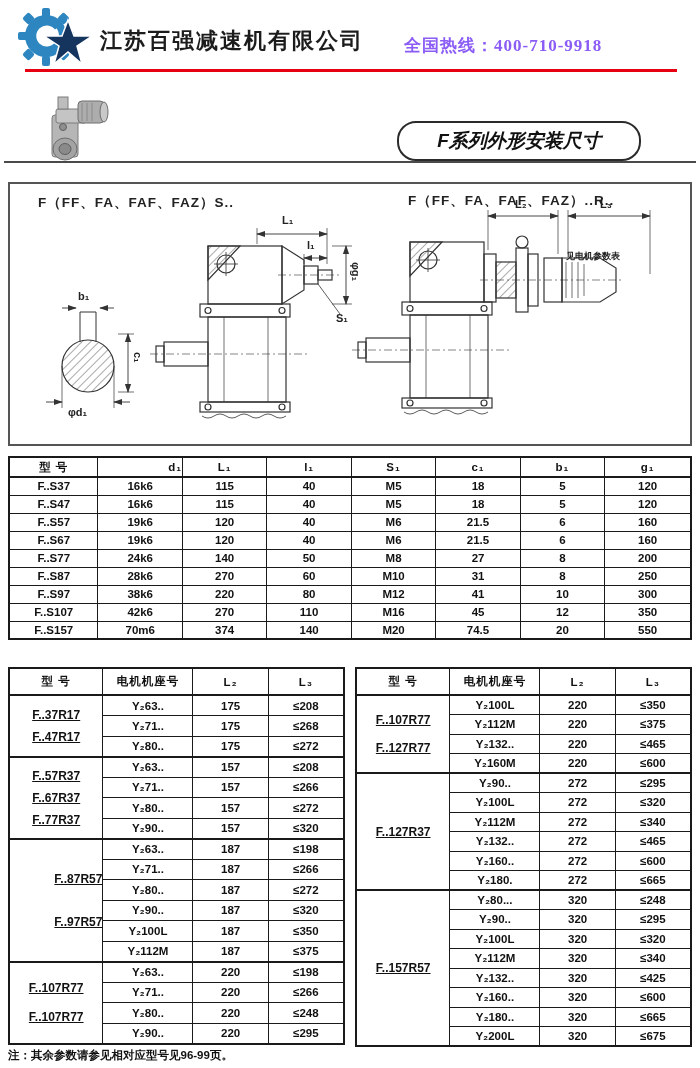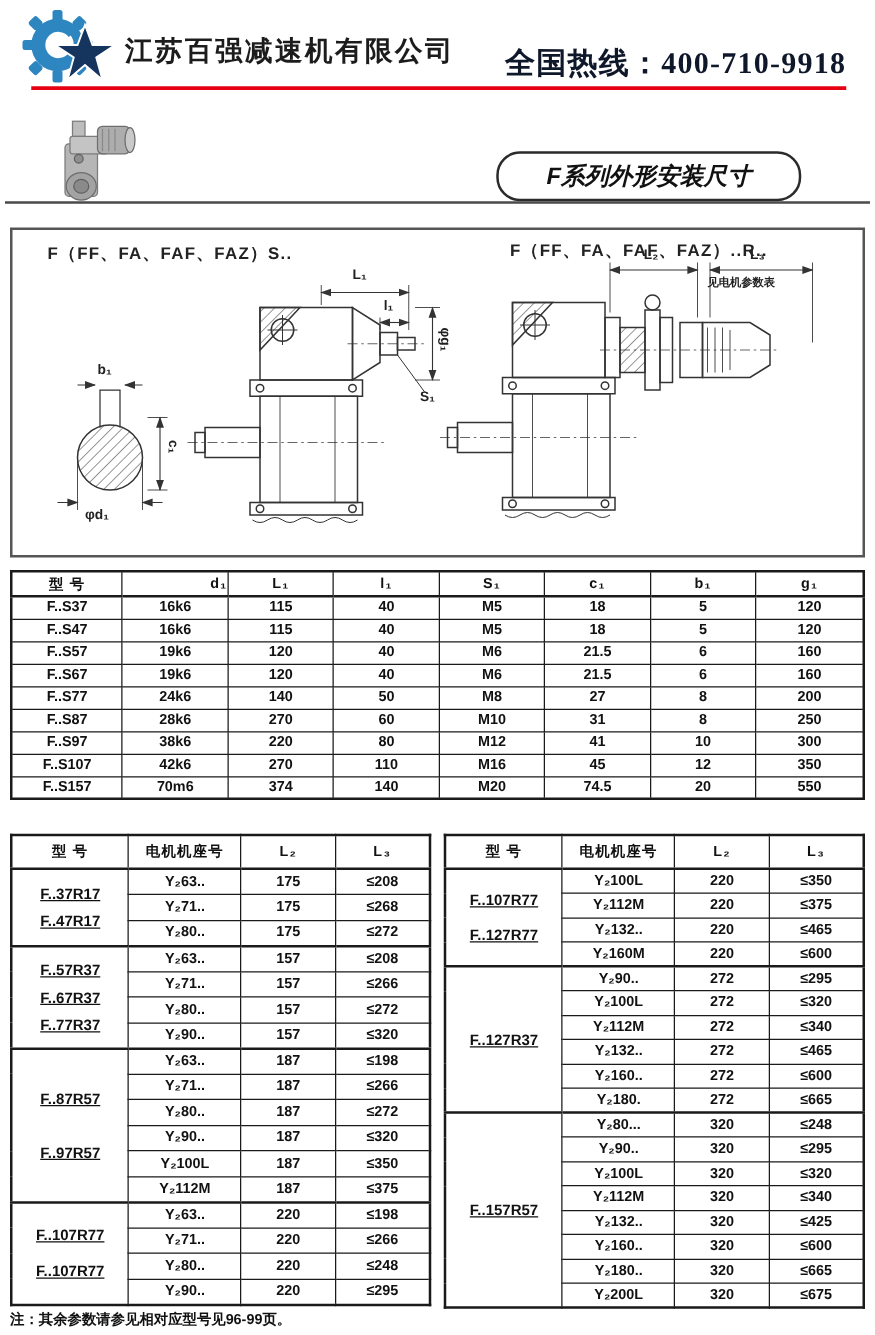--- a/index.html
+++ b/index.html
@@ -5,38 +5,38 @@
   html,body{margin:0;padding:0;}
   body{
     width:700px;height:1068px;position:relative;background:#ffffff;
     font-family:"Liberation Sans","DejaVu Sans",sans-serif;color:#111;
     overflow:hidden;
   }
   
   .logo{position:absolute;left:12px;top:6px;}
   .company{position:absolute;left:100px;top:26px;font-size:22px;font-weight:bold;
     color:#1c1c1c;letter-spacing:2px;}
-  .hotline{position:absolute;left:404px;top:34px;font-size:24px;font-weight:bold;
-    color:#0f172a;font-family:"Liberation Serif","DejaVu Serif",serif;letter-spacing:1px;}
+  .hotline{position:absolute;left:404px;top:34px;font-size:17px;font-weight:bold;
+    color:#8b5cf6;font-family:"Liberation Serif","DejaVu Serif",serif;letter-spacing:1px;}
   .red-line{position:absolute;top:69px;left:25px;width:652px;height:3px;background:#e60012;}
   
   .product-img{position:absolute;left:34px;top:93px;}
   .series-badge{position:absolute;left:397px;top:121px;width:240px;height:36px;
     border:2px solid #2b2b2b;border-radius:19px;display:flex;align-items:center;
     justify-content:center;font-size:19px;font-weight:bold;font-style:italic;color:#111;}
   .dark-line{position:absolute;top:161px;left:4px;width:692px;height:2px;background:#4a4a4a;}
   
   .draw-panel{position:absolute;left:8px;top:182px;width:680px;height:260px;
     border:2px solid #555;background:#fff;}
   .draw-panel svg{position:absolute;left:0;top:0;}
   .dlabel{position:absolute;font-weight:bold;color:#222;white-space:nowrap;}
   .dtitle{font-size:13.5px;letter-spacing:1px;}
   .dim{font-size:11px;}
   .rot{transform:rotate(90deg);transform-origin:left top;}
-  .tiny{font-size:9px;}
+  .tiny{font-size:9px;margin-top:30px;}
   
   table{border-collapse:collapse;table-layout:fixed;background:#fff;}
   td,th{border:1px solid #1a1a1a;text-align:center;vertical-align:middle;
     font-size:11.5px;font-weight:bold;color:#111;padding:0;overflow:hidden;}
   .dim-table{position:absolute;left:8px;top:456px;width:684px;border:2px solid #1a1a1a;}
   .dim-table tr{height:18px;}
   .dim-table thead tr{height:20px;}
   .dim-table thead th{border-bottom-width:2px;letter-spacing:1px;}
   .motor-table{position:absolute;border:2px solid #1a1a1a;width:337px;}
   .motor-left{left:8px;top:667px;}
@@ -397,21 +397,21 @@
         <td>157</td>
         <td>≤272</td>
       </tr>
       <tr>
         <td>Y₂90..</td>
         <td>157</td>
         <td>≤320</td>
       </tr>
       <tr class="group-start">
         <td rowspan="6" class="model-cell">
-          <div class="model-stack" style="height: 115px;">
+          <div class="model-stack" style="height: 115px; align-items: flex-end;">
             <div>F..87R57</div>
             <div>F..97R57</div>
           </div>
         </td>
         <td>Y₂63..</td>
         <td>187</td>
         <td>≤198</td>
       </tr>
       <tr>
         <td>Y₂71..</td>

